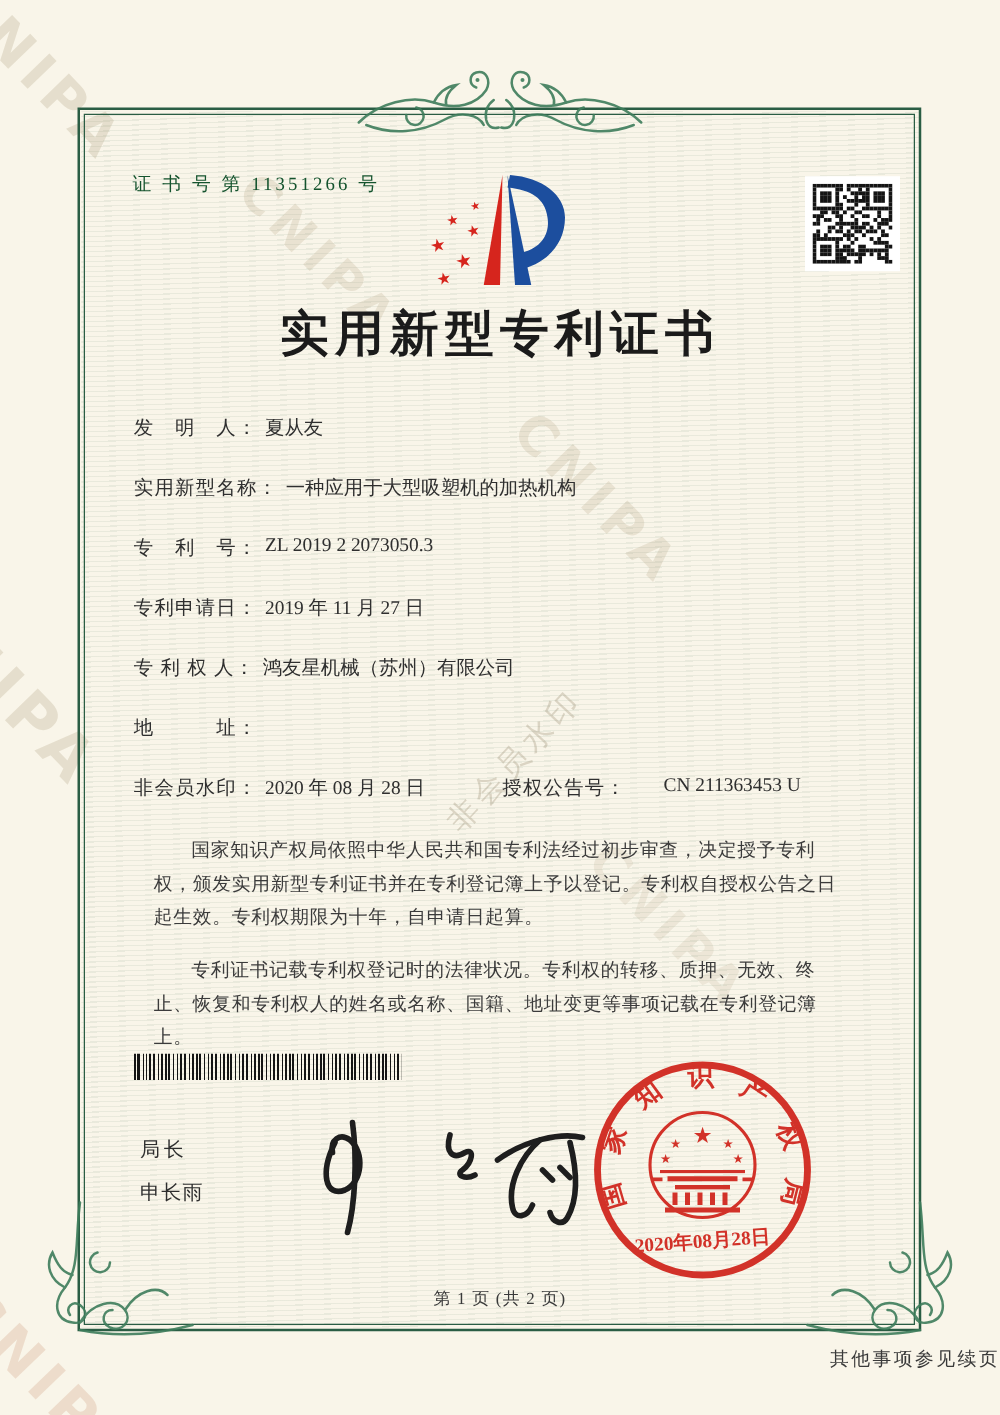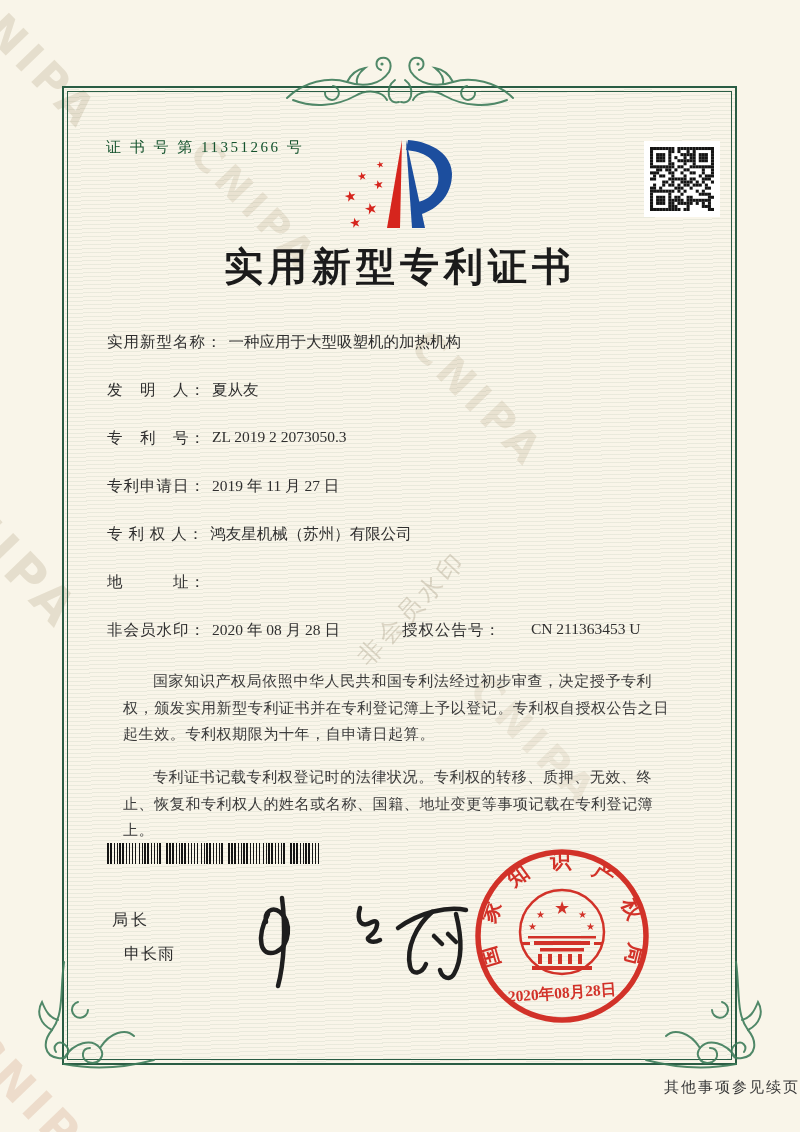--- a/index.html
+++ b/index.html
@@ -60,21 +60,21 @@
   
   .barcode{
     position:absolute; left:107px; top:843px; width:214px; height:21px;
     background:repeating-linear-gradient(90deg,
       #141414 0 1.6px, transparent 1.6px 2.8px,
       #141414 2.8px 4.6px, transparent 4.6px 7px,
       #141414 7px 7.8px, transparent 7.8px 9.8px,
       #141414 9.8px 11px, transparent 11px 12.4px);
   }
   .signer-title{position:absolute; left:112px; top:910px; font-size:16px; letter-spacing:3px; color:#2e2e2e;font-family:Liberation Mono, monospace;}
-  .signer-name{position:absolute; left:124px; top:944px; font-size:16px; letter-spacing:1px; color:#2e2e2e;text-align:right;}
+  .signer-name{position:absolute; left:112px; top:944px; font-size:16px; letter-spacing:1px; color:#2e2e2e;text-align:right;}
   .signature{position:absolute; left:220px; top:878px;}
   .seal{position:absolute; left:470px; top:846px; opacity:0.93;}
   .page-info{position:absolute; left:0; width:800px; top:1030px; text-align:center; font-size:13.5px; letter-spacing:1px; color:#3a3a3a;}
   .note{position:absolute; left:0; width:800px; top:1078px; text-align:right; font-size:15px; letter-spacing:2px; color:#3a3a3a;}
   
   .orn-top{position:absolute; left:283px; top:50px;}
   .orn-bl{position:absolute; left:34px; top:958px;}
   .orn-br{position:absolute; left:642px; top:958px; transform:scaleX(-1);}
 </style>
 </head>
@@ -405,26 +405,26 @@
           <rect x="57" y="60" width="3" height="3"></rect>
           <rect x="60" y="60" width="3" height="3"></rect>
         </g>
       </svg>
   </div>
 
   <div class="title">实用新型专利证书</div>
 
   <div class="fields">
     <div class="frow">
+      <span class="flabel">发　明　人：</span>
+      <span class="fvalue">夏从友</span>
+    </div>
+    <div class="frow">
       <span class="flabel">实用新型名称：</span>
       <span class="fvalue">一种应用于大型吸塑机的加热机构</span>
-    </div>
-    <div class="frow">
-      <span class="flabel">发　明　人：</span>
-      <span class="fvalue">夏从友</span>
     </div>
     <div class="frow">
       <span class="flabel">专　利　号：</span>
       <span class="fvalue">ZL 2019 2 2073050.3</span>
     </div>
     <div class="frow">
       <span class="flabel">专利申请日：</span>
       <span class="fvalue">2019 年 11 月 27 日</span>
     </div>
     <div class="frow">
@@ -491,15 +491,16 @@
       <rect x="88" y="108" width="4" height="10"></rect>
       <rect x="98" y="108" width="4" height="10"></rect>
       <rect x="108" y="108" width="4" height="10"></rect>
       <rect x="62" y="120" width="60" height="4"></rect>
       <rect x="52" y="96" width="8" height="3"></rect>
       <rect x="124" y="96" width="8" height="3"></rect>
     </g>
     <text x="92" y="152" text-anchor="middle" font-size="15.5" font-weight="700" fill="#d0241b" font-family="Liberation Serif, serif" transform="rotate(-4 92 148)">2020年08月28日</text>
   </svg>
 
+  <div class="page-info">第 1 页 (共 2 页)</div>
   <div class="note">其他事项参见续页</div>
 
 </div>
 
 </body></html>

